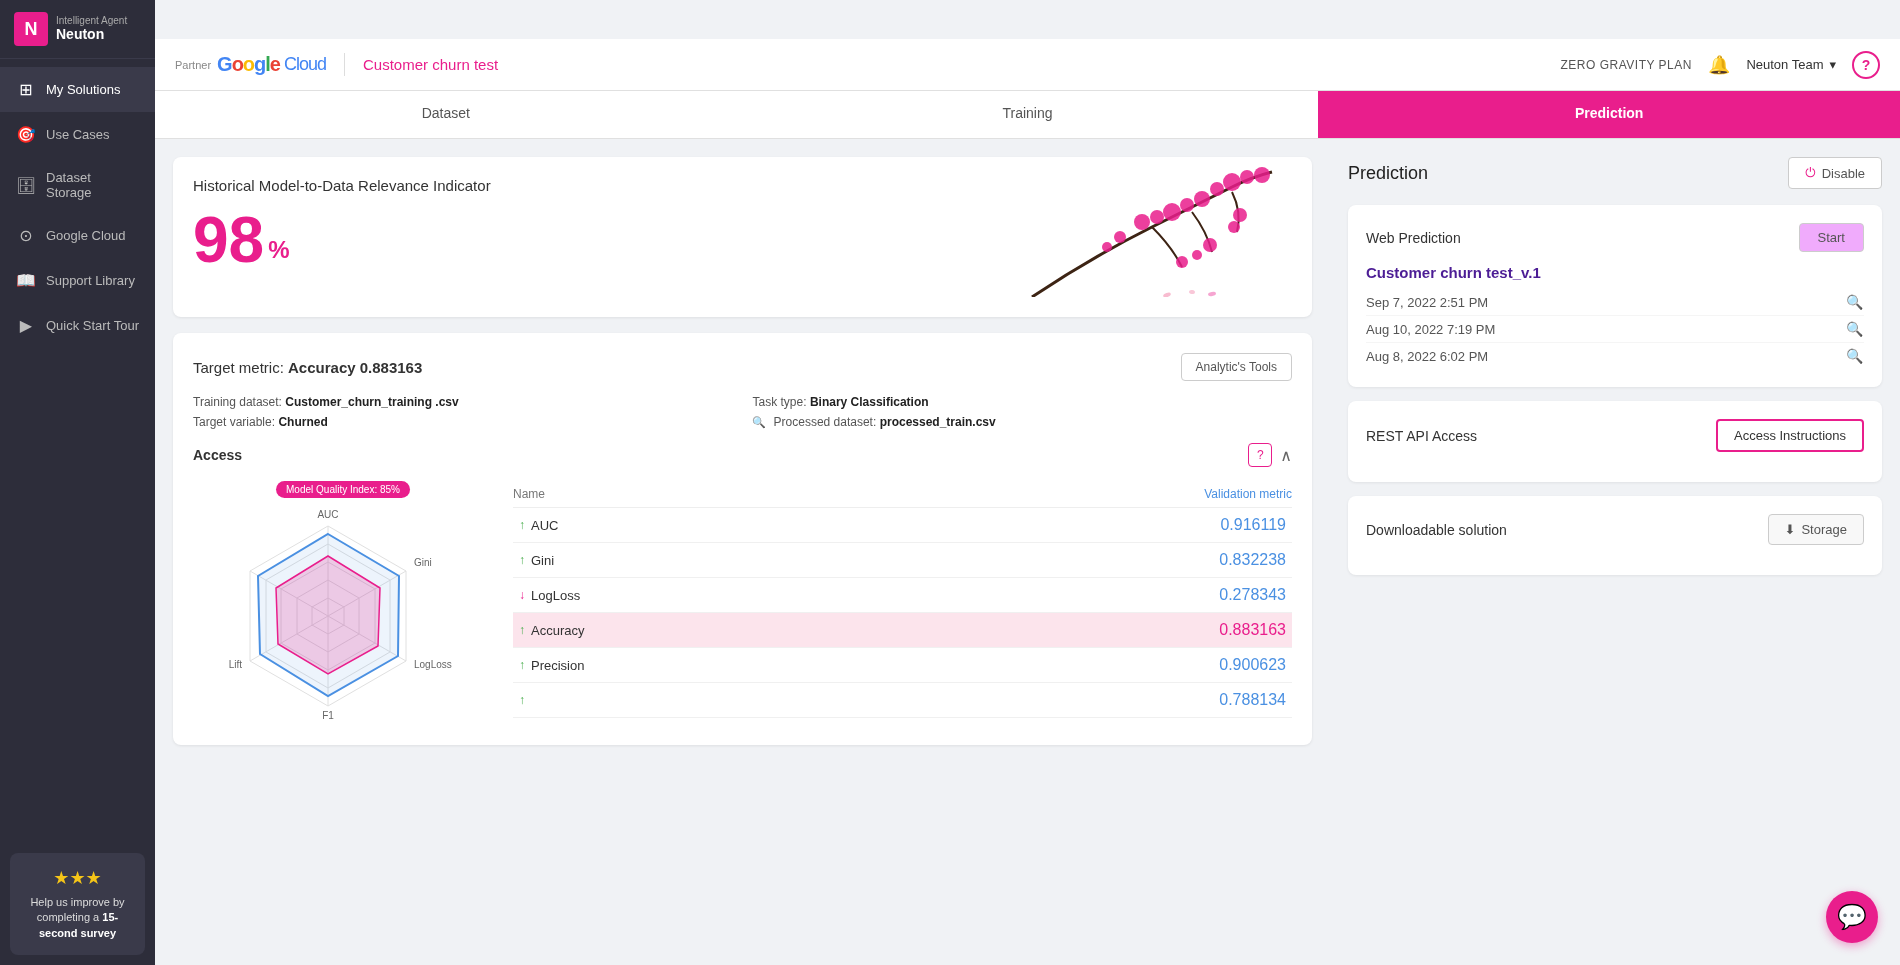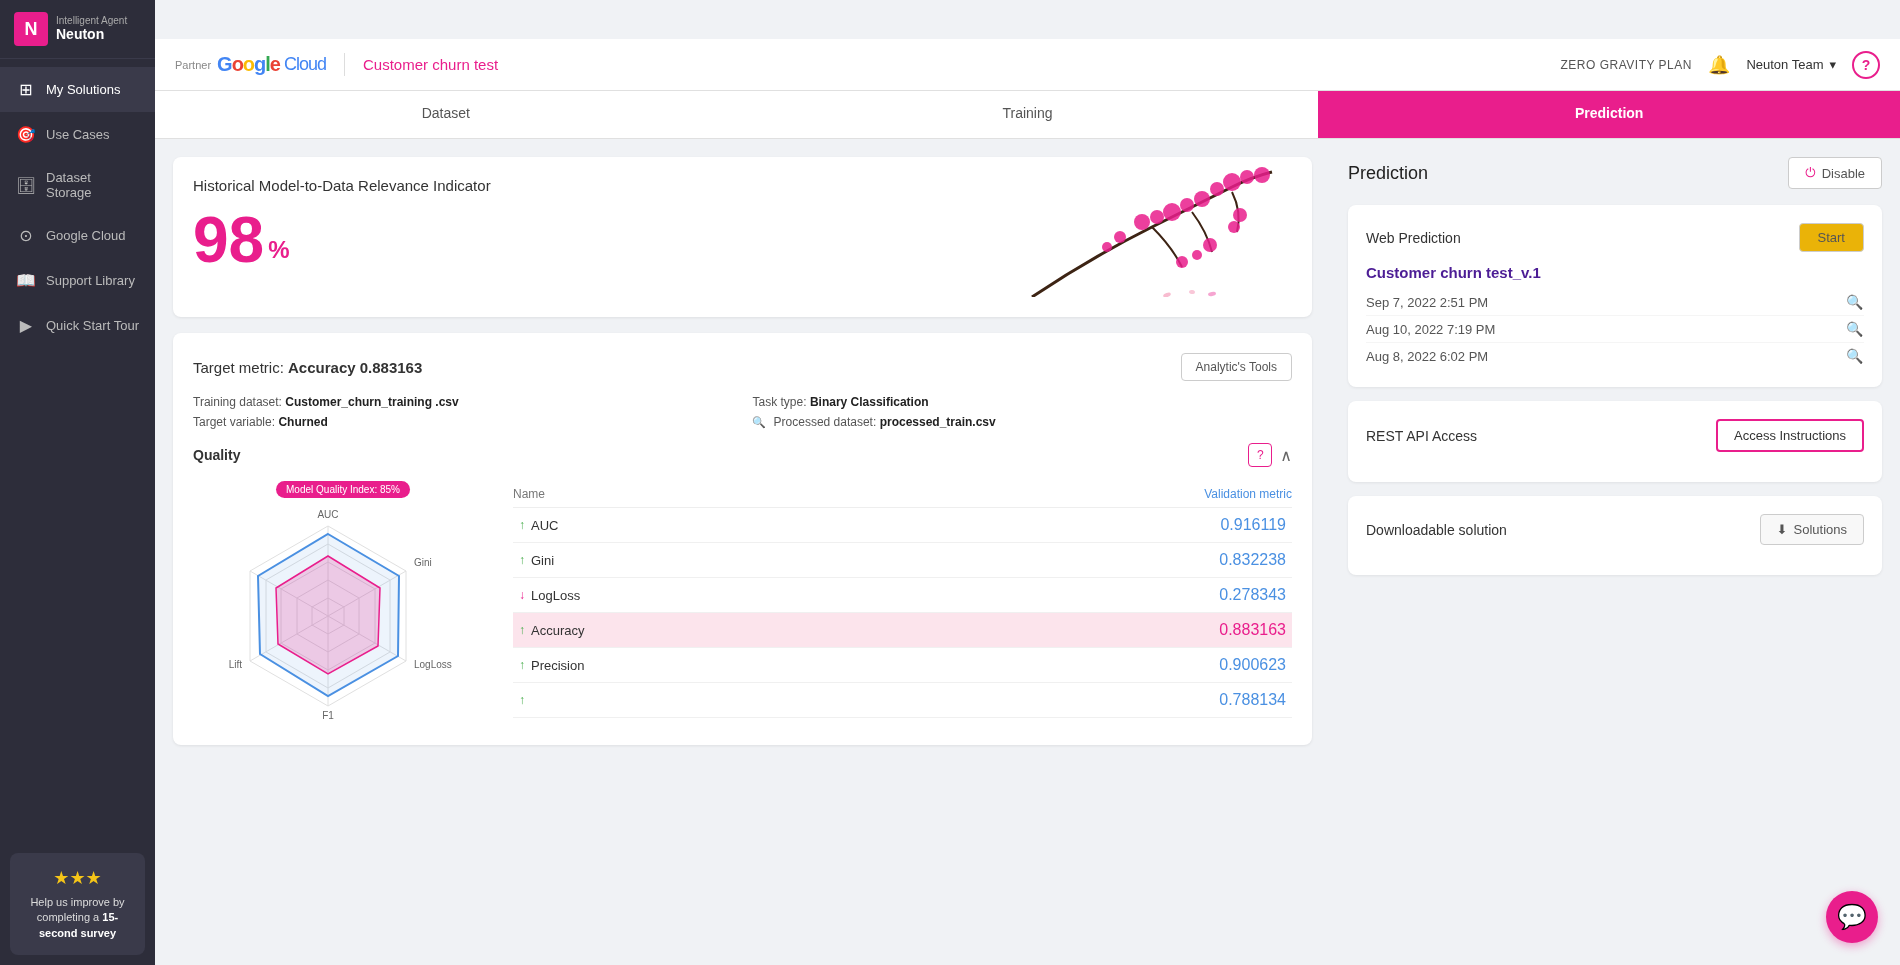--- a/index.html
+++ b/index.html
@@ -323,21 +323,21 @@
       margin-bottom: 12px;
     }
     .pred-card-title { font-size: 14px; font-weight: 500; color: #333; }
     .start-btn {
       padding: 6px 18px;
       border: 1px solid #ccc;
       border-radius: 4px;
       font-size: 13px;
       color: #555;
       cursor: pointer;
-      background: #eab308;
+      background: #f0abfc;
     }
 
     .pred-model-name { font-size: 15px; font-weight: 600; color: #4c1d95; margin-bottom: 8px; }
     .pred-date-row {
       display: flex;
       justify-content: space-between;
       align-items: center;
       padding: 5px 0;
       font-size: 13px;
       color: #555;
@@ -530,21 +530,21 @@
             <strong>Churned</strong>
           </div>
           <div class="meta-item">
             <span class="search-icon">🔍</span>
             <span>Processed dataset:</span>
             <strong>processed_train.csv</strong>
           </div>
         </div>
 
         <div class="metrics-header">
-          <span class="metrics-title">Quality</span>
+          <span class="metrics-title">Access</span>
           <div class="metrics-actions">
             <div class="help-small">?</div>
             <span class="chevron-btn">∧</span>
           </div>
         </div>
 
         <div class="metrics-content">
 
           <div class="radar-container">
             <div class="quality-badge">Model Quality Index: 85%</div>
@@ -659,21 +659,21 @@
           <span class="pred-card-title">REST API Access</span>
           <button class="access-btn">Access Instructions</button>
         </div>
       </div>
 
       <div class="pred-card">
         <div class="pred-card-header">
           <span class="pred-card-title">Downloadable solution</span>
           <button class="download-btn">
             <span>⬇</span>
-            <span>Solutions</span>
+            <span>Storage</span>
           </button>
         </div>
       </div>
     </div>
 
   </div>
 </div>
 
 <div class="chat-bubble">💬</div>
 

